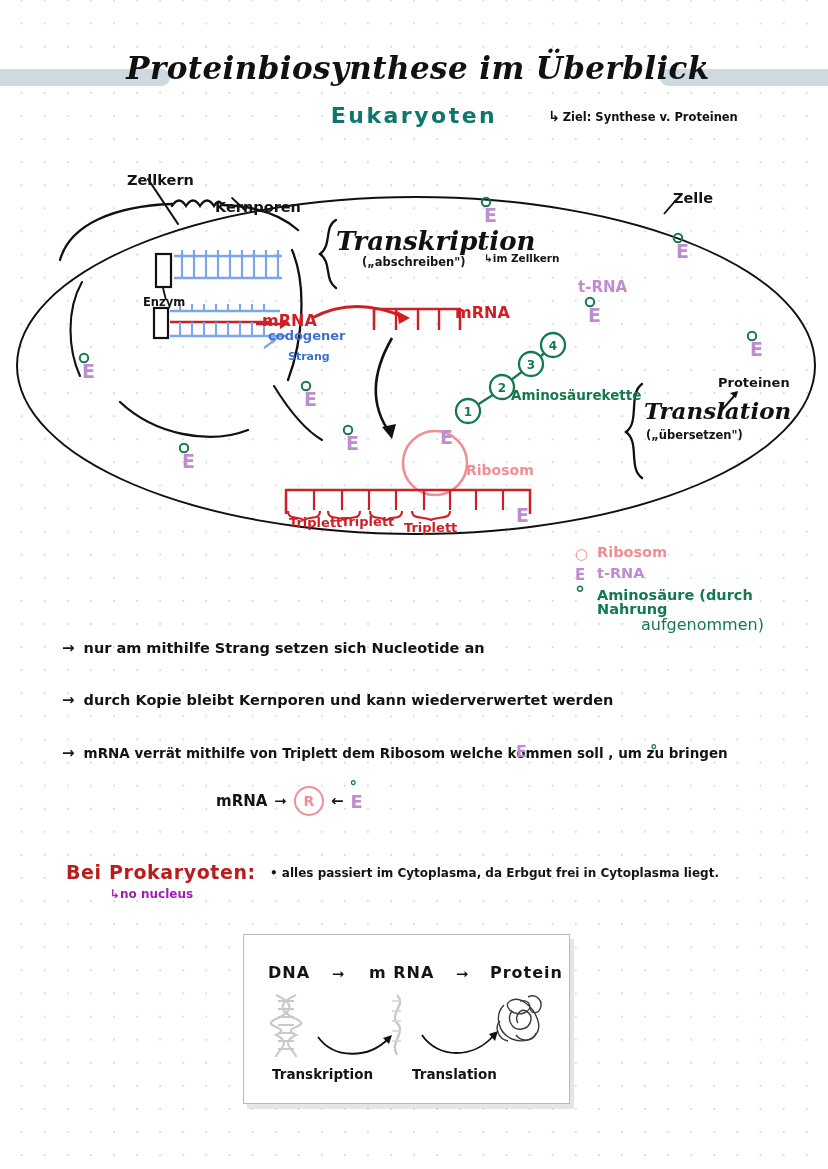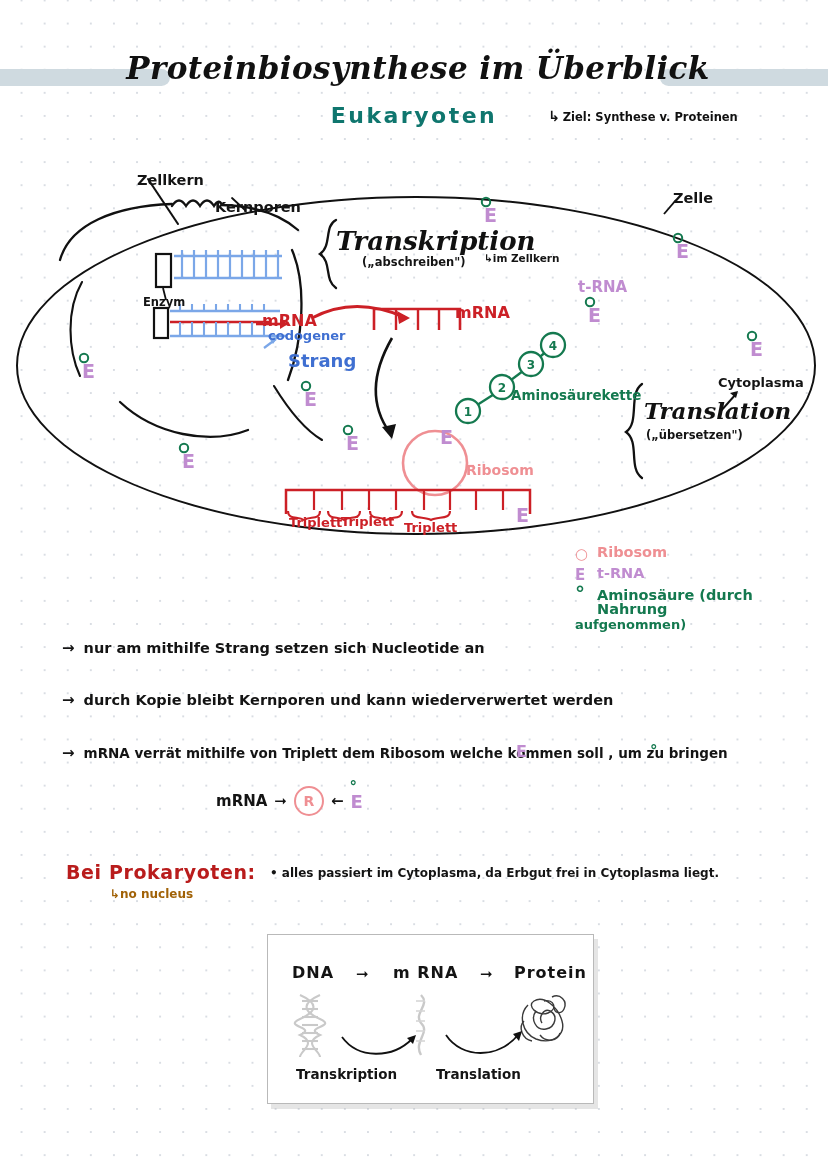--- a/index.html
+++ b/index.html
@@ -52,21 +52,21 @@
   #goal .arrow{font-size:14px;margin-right:3px;}
 
   
   #cell{
     position:absolute;left:16px;top:196px;width:796px;height:335px;
     border:2.4px solid #111;border-radius:50%;
   }
   .lbl{position:absolute;font-size:14.5px;font-weight:600;color:#141414;white-space:nowrap;}
   .lbl-sm{position:absolute;font-size:11px;font-weight:600;color:#141414;white-space:nowrap;}
 
-  #lbl-zellkern{left:137px;top:172px;text-align:right;}
+  #lbl-zellkern{left:127px;top:172px;text-align:right;}
   #lbl-kernporen{left:215px;top:199px;}
   #lbl-zelle{left:673px;top:190px;}
   #lbl-enzym{left:143px;top:295px;font-size:11.5px;}
   #lbl-cytoplasma{left:718px;top:375px;font-size:13px;}
   #lbl-imzellkern{left:484px;top:252px;font-size:10.5px;}
 
   #txt-transkription{
     position:absolute;left:336px;top:226px;
     font-family:"DejaVu Serif", serif;font-style:italic;font-weight:bold;
     font-size:26px;color:#111;white-space:nowrap;
@@ -86,55 +86,54 @@
   
   .red{color:#cc2026;}
   #lbl-mrna1{position:absolute;left:262px;top:311px;font-size:16px;font-weight:700;}
   #lbl-mrna2{position:absolute;left:455px;top:303px;font-size:16px;font-weight:700;}
   #lbl-ribosom{position:absolute;left:466px;top:462px;font-size:14px;font-weight:600;color:#ef8f93;}
   .lbl-triplett{position:absolute;font-size:13px;font-weight:700;color:#cc2026;}
 
   
   .blue{color:#3f6fd1;}
   #lbl-codogener{position:absolute;left:268px;top:328px;font-size:13px;font-weight:700;line-height:15px;}
-  #lbl-strang{position:absolute;left:288px;top:350px;font-size:18px;font-weight:700;}
+  #lbl-strang{position:absolute;left:288px;top:350px;font-size:11px;font-weight:700;}
 
   
   #lbl-trna-big{position:absolute;left:578px;top:278px;font-size:15px;font-weight:700;color:#c08cd0;}
   #lbl-aminokette{position:absolute;left:503px;top:387px;font-size:13.5px;font-weight:700;color:#14794f;margin-left:8px;}
 
   
   #legend{position:absolute;left:575px;top:545px;width:250px;}
   #legend .row{display:flex;align-items:flex-start;margin-bottom:3px;}
   #legend .sym{width:22px;flex:0 0 22px;text-align:left;font-size:15px;font-weight:700;}
   #legend .txt{font-size:14.5px;font-weight:700;line-height:14px;}
   .c-ribo{color:#ef8f93;}
   .c-trna{color:#c08cd0;}
   .c-amino{color:#14794f;}
-  #legend .sub{font-size:13px;display:block;line-height:12px;font-weight:bold;}
+  #legend .sub{font-size:16px;display:block;margin-left:66px;line-height:12px;}
 
   
   .bullet{position:absolute;font-size:14.5px;font-weight:600;color:#141414;white-space:nowrap;}
   .bullet .ar{margin-right:9px;font-size:15px;}
   #b1{left:62px;top:639px;}
   #b2{left:62px;top:691px;}
   #b3{left:62px;top:744px;font-size:13.5px;}
   #formula{position:absolute;left:216px;top:786px;font-size:15px;font-weight:700;color:#141414;white-space:nowrap;display:flex;align-items:center;gap:7px;}
 
   
   #prok-title{position:absolute;left:66px;top:861px;font-size:19px;font-weight:bold;letter-spacing:.6px;color:#b91c1c;}
   #prok-text{position:absolute;left:270px;top:866px;font-size:12px;font-weight:600;color:#141414;white-space:nowrap;}
-  #prok-sub{position:absolute;left:110px;top:887px;font-size:12px;font-weight:600;color:#a16207;}
+  #prok-sub{position:absolute;left:110px;top:887px;font-size:12px;font-weight:600;color:#a21caf;}
 
   
   #box{
     position:absolute;left:243px;top:934px;width:325px;height:168px;
     border:1.4px solid #b9b9b9;background:#fff;
     box-shadow:4px 5px 0 rgba(180,180,180,.35);
-    margin-left:24px;
   }
   #box .bx-lbl{position:absolute;font-size:16px;font-weight:700;color:#141414;letter-spacing:1px;}
   #box .bx-arrow{position:absolute;font-size:15px;font-weight:900;color:#141414;}
   #box .bx-cap{position:absolute;font-size:13.5px;font-weight:600;color:#141414;}
 
   svg{overflow:visible;}
 </style>
 </head>
 <body>
 
@@ -337,21 +336,21 @@
   </svg>
 <svg class="abs" style="left:746px;top:330px;" width="26" height="32">
     <circle cx="6" cy="6" r="4.2" fill="none" stroke="#14794f" stroke-width="2"></circle>
     <text x="4" y="26" font-size="19" font-weight="700" fill="#c08cd0" font-family="DejaVu Sans, sans-serif">E</text>
   </svg>
 
 <div class="lbl" id="lbl-zellkern">Zellkern</div>
 <div class="lbl" id="lbl-kernporen">Kernporen</div>
 <div class="lbl" id="lbl-zelle">Zelle</div>
 <div class="lbl" id="lbl-enzym">Enzym</div>
-<div class="lbl" id="lbl-cytoplasma">Cytoplasma</div>
+<div class="lbl" id="lbl-cytoplasma">Proteinen</div>
 <div class="lbl-sm" id="lbl-imzellkern">↳im Zellkern</div>
 
 <div id="txt-transkription">Transkription</div>
 <div id="txt-transkription-sub">(„abschreiben")</div>
 <div id="txt-translation">Translation</div>
 <div id="txt-translation-sub">(„übersetzen")</div>
 
 <div id="lbl-mrna1" class="red">mRNA</div>
 <div id="lbl-mrna2" class="red">mRNA</div>
 <div id="lbl-ribosom">Ribosom</div>

